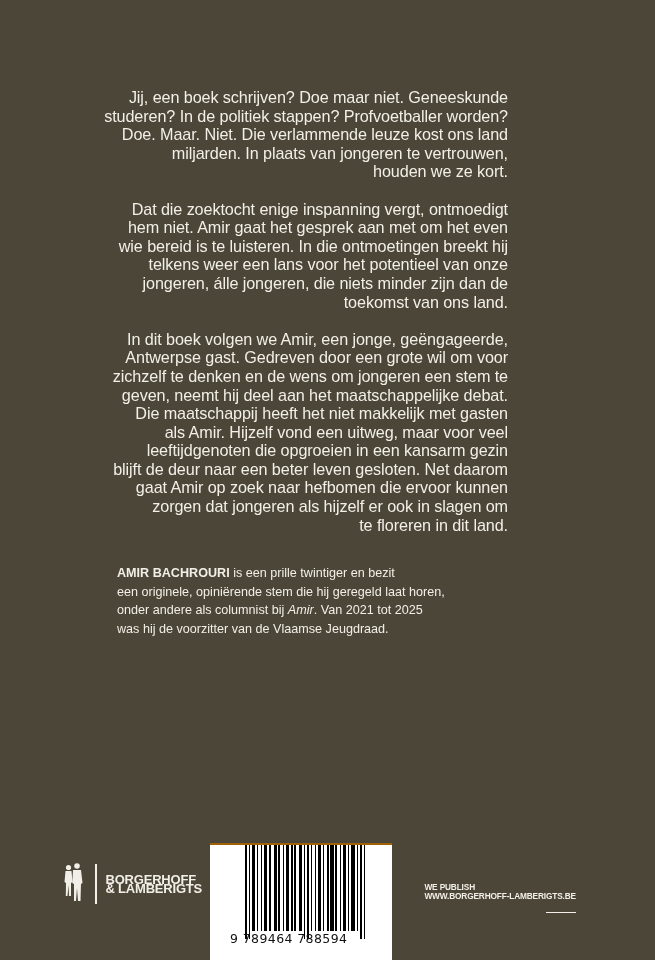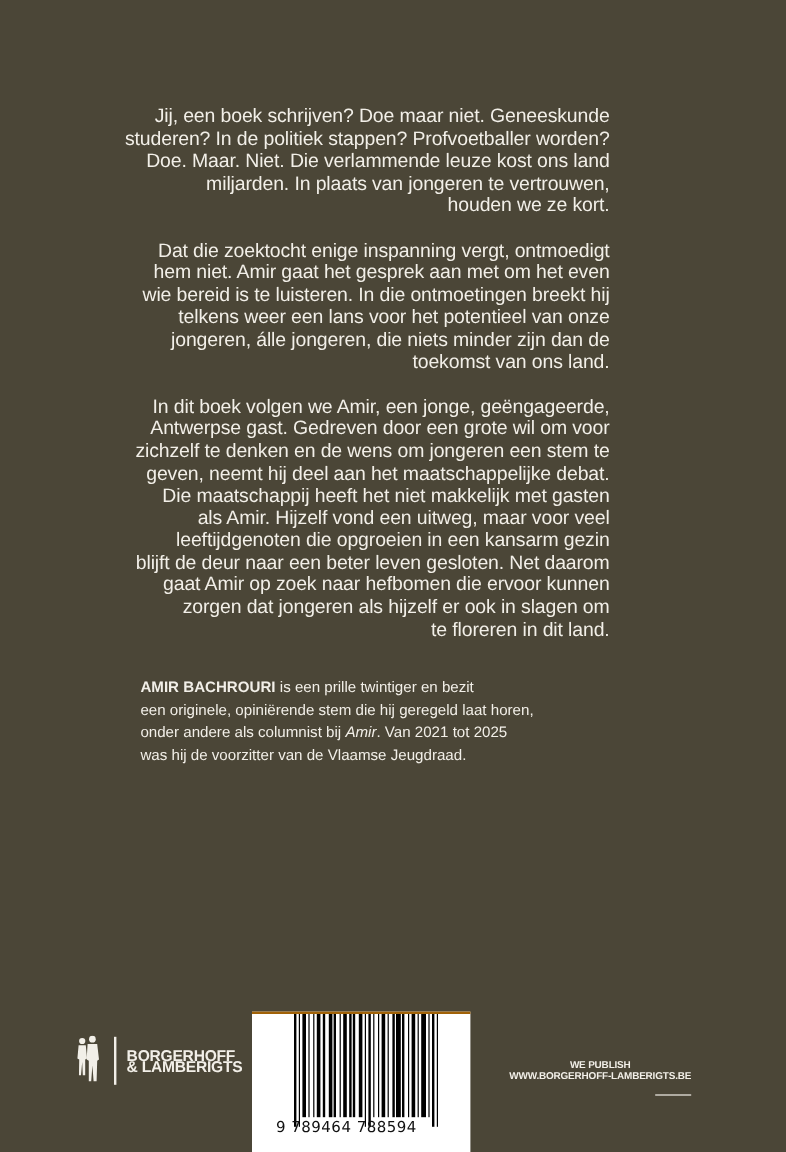--- a/index.html
+++ b/index.html
@@ -57,21 +57,21 @@
     }
     .bars span { display: block; height: 86px; background: #000; }
     .bars span.long { height: 94px; }
     .isbn {
       position: absolute; left: 20px; top: 86px;
       font-family: "DejaVu Sans", sans-serif; font-size: 12.5px; color: #111;
       letter-spacing: 0.4px; background: transparent;
     }
     .web {
       position: absolute; right: 79px; top: 883px;
-      text-align: center;
+      text-align: left;
       font-family: "Liberation Sans", sans-serif; font-weight: bold;
       font-size: 8.3px; line-height: 9.4px; letter-spacing: -0.15px;
     }
     .web .underline {
       width: 30px; height: 1.5px; background: #f2efe8; margin: 10px 0 0 auto;
     }
   </style>
 </head>
 <body>
 

